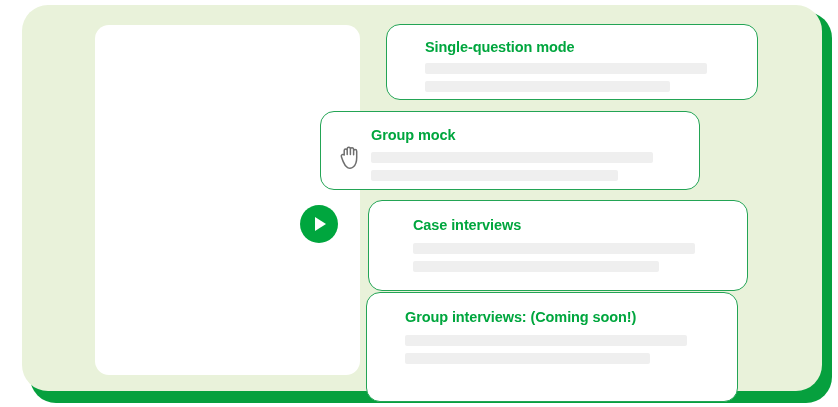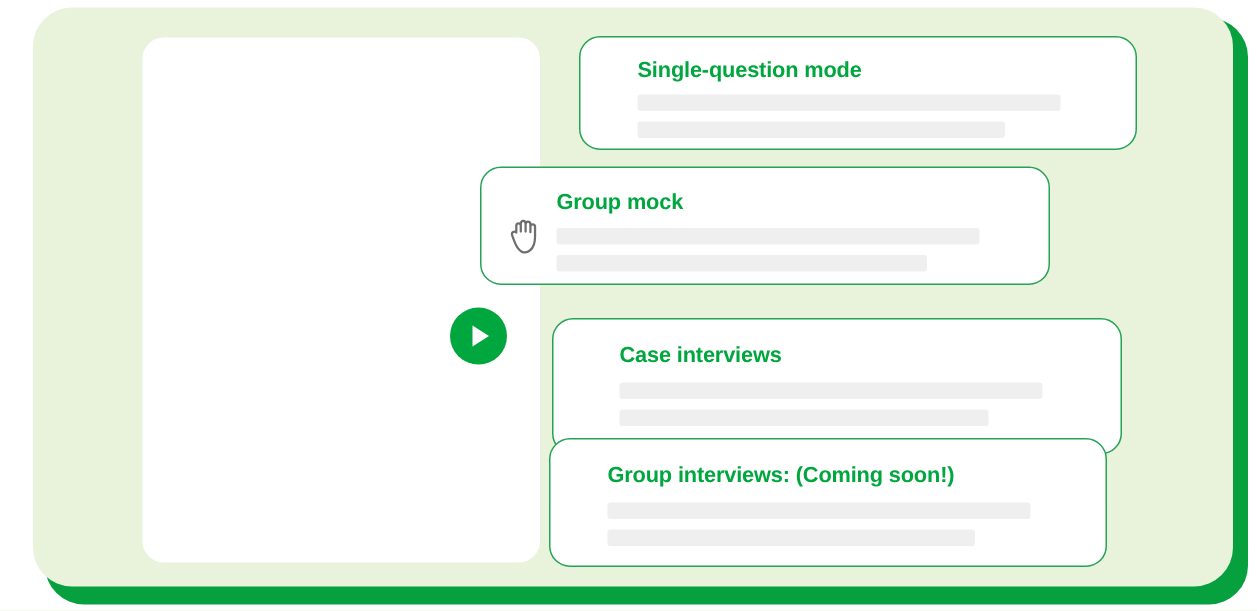--- a/index.html
+++ b/index.html
@@ -111,27 +111,27 @@
 
   .grab-cursor-icon {
     position: absolute;
     left: 18px;
     top: 32px;
     width: 26px;
     height: 28px;
   }
 
   
-  #card-3 { left: 368px; top: 200px; width: 380px; height: 91px; margin-top: 12px; }
+  #card-3 { left: 368px; top: 200px; width: 380px; height: 91px; }
   #card-3 .card-title { left: 44px; top: 16px; }
   #card-3 .bar-a { left: 44px; top: 42px; width: 282px; }
   #card-3 .bar-b { left: 44px; top: 60px; width: 246px; }
 
   
-  #card-4 { left: 366px; top: 292px; width: 372px; height: 86px; }
+  #card-4 { left: 366px; top: 292px; width: 372px; height: 110px; }
   #card-4 .card-title { left: 38px; top: 16px; }
   #card-4 .bar-a { left: 38px; top: 42px; width: 282px; }
   #card-4 .bar-b { left: 38px; top: 60px; width: 245px; }
 </style>
 </head>
 <body>
 
 <div id="stage">
 
   <div class="panel-shadow"></div>

